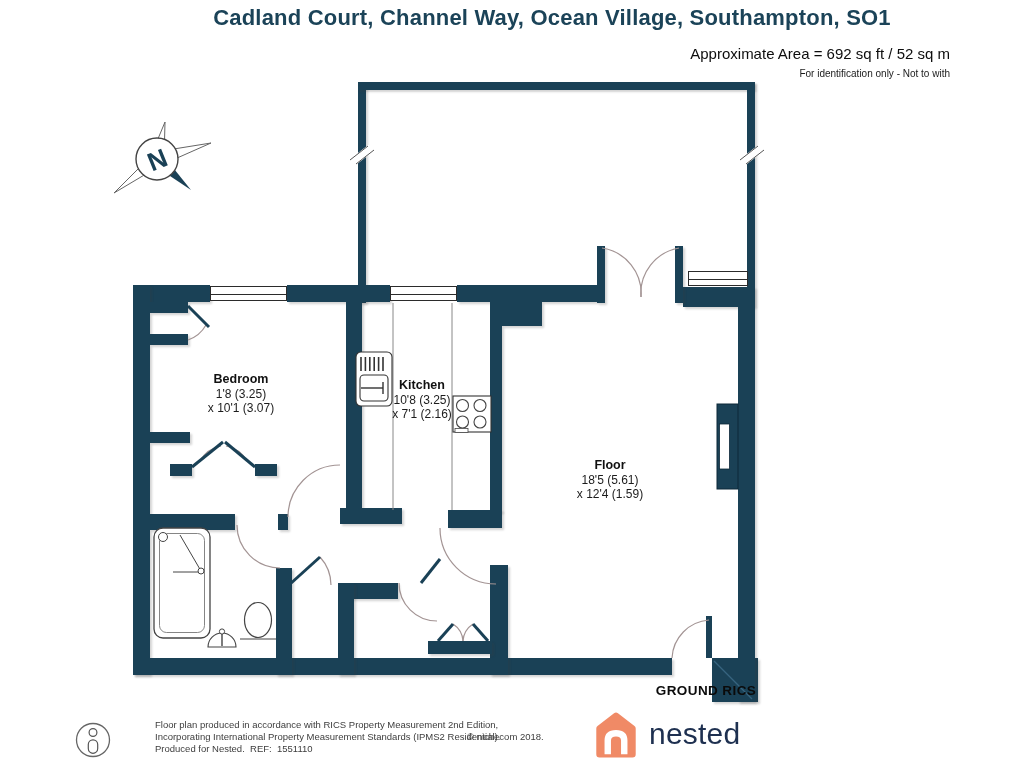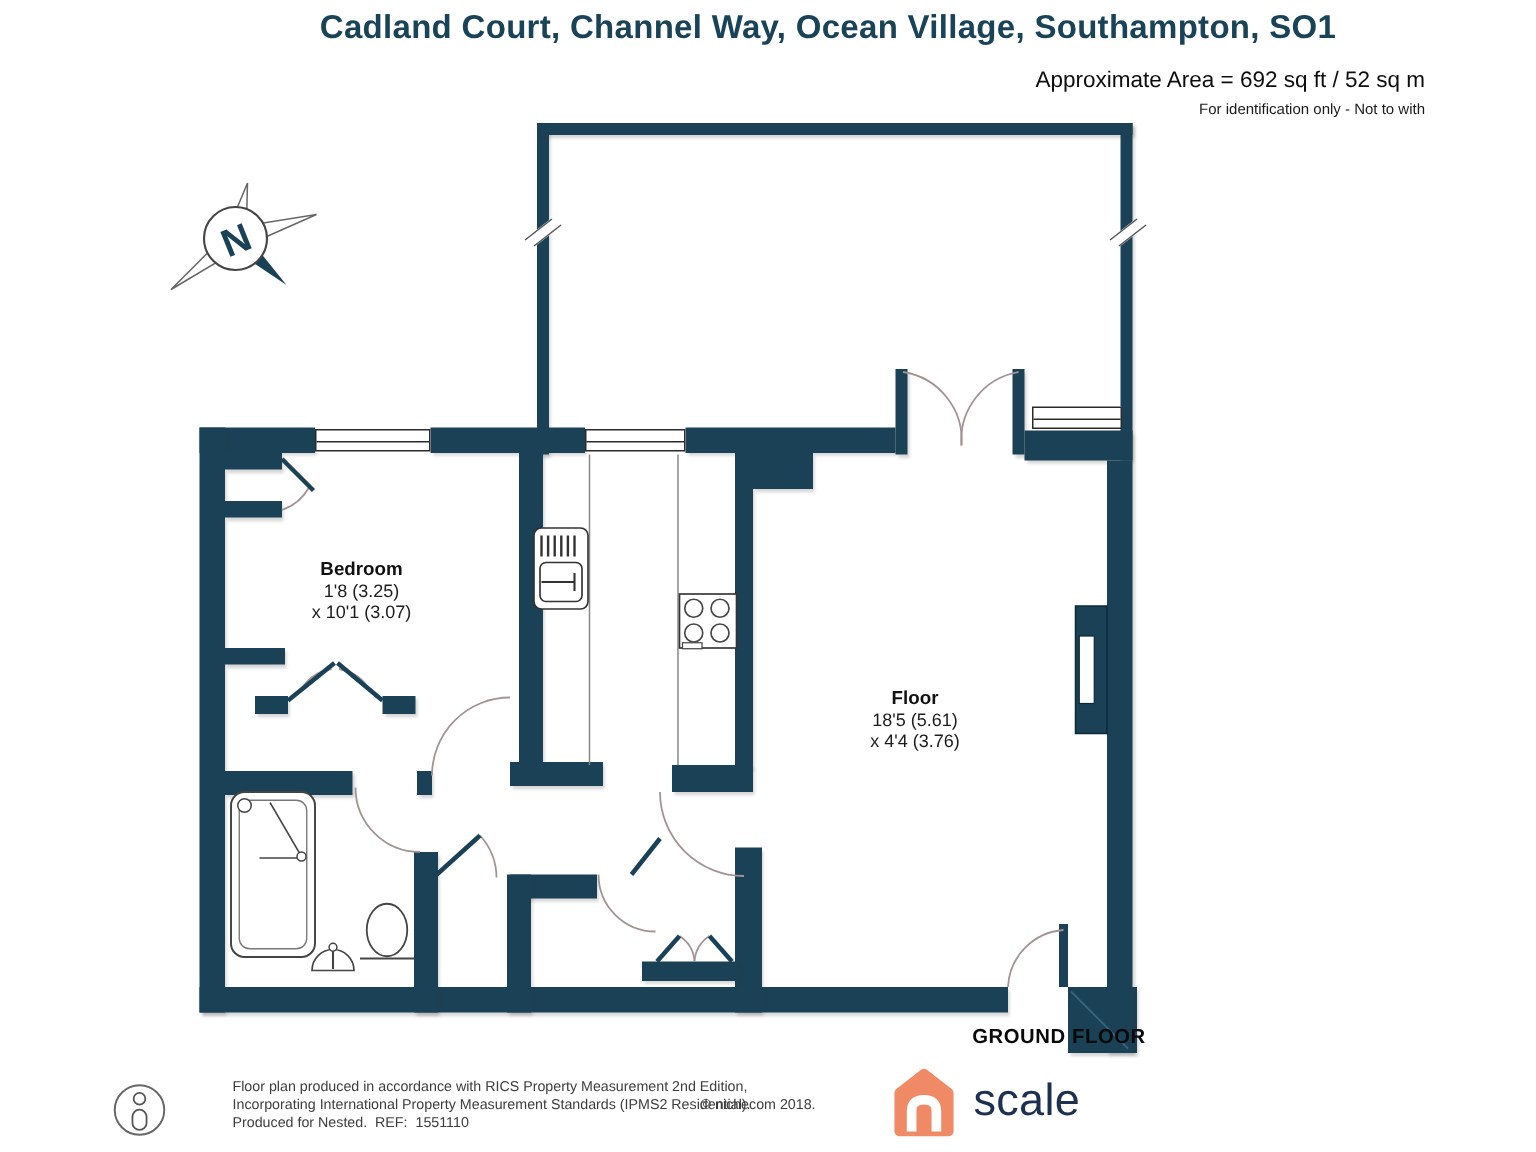--- a/index.html
+++ b/index.html
@@ -178,37 +178,42 @@
       <line x1="746" y1="164" x2="764" y2="150" stroke="#555" stroke-width="1"></line>
     </g>
     <line x1="714" y1="661" x2="752" y2="699" stroke="#37647f" stroke-width="1.2"></line>
   </svg>
 
   <div class="room" style="left:141px;top:372px;width:200px;">
     <div class="rn">Bedroom</div>
     <div>1'8 (3.25)</div>
     <div>x 10'1 (3.07)</div>
   </div>
+  <div class="room" style="left:331px;top:378px;width:182px;">
+    <div class="rn">Kitchen</div>
+    <div>10'8 (3.25)</div>
+    <div>x 7'1 (2.16)</div>
+  </div>
   <div class="room" style="left:510px;top:458px;width:200px;">
     <div class="rn">Floor</div>
     <div>18'5 (5.61)</div>
-    <div>x 4'4 (3.76)</div>
-  </div>
-
-  <div class="gfloor">GROUND FLOOR</div>
+    <div>x 12'4 (1.59)</div>
+  </div>
+
+  <div class="gfloor">GROUND RICS</div>
 
   <svg class="nolay" style="left:74px;top:721px;" width="40" height="40" viewBox="74 721 40 40">
     <circle cx="93" cy="740" r="16.5" fill="#fff" stroke="#666" stroke-width="1.3"></circle>
     <circle cx="93" cy="732.5" r="3.9" fill="#fff" stroke="#555" stroke-width="1.2"></circle>
     <rect x="88.3" y="739.8" width="9.4" height="13.5" rx="4.7" fill="#fff" stroke="#555" stroke-width="1.2"></rect>
   </svg>
   <div class="foot" style="top:719px;">Floor plan produced in accordance with RICS Property Measurement 2nd Edition,</div>
   <div class="foot" style="top:731px;">Incorporating International Property Measurement Standards (IPMS2 Residential).</div>
   <div class="foot" style="top:743px;">Produced for Nested.  REF:  1551110</div>
   <div class="copyright">© nichecom 2018.</div>
 
   <svg class="nolay" style="left:594px;top:711px;" width="44" height="48" viewBox="0 0 48 52">
     <path d="M24,5 L42,19 L42,47 L6,47 L6,19 Z" style="fill:var(--c-brand-accent,#f08a66);stroke:var(--c-brand-accent,#f08a66)" stroke-width="7" stroke-linejoin="round"></path>
     <path d="M15,47 L15,32 Q15,24 24,24 Q33,24 33,32 L33,47" fill="none" stroke="#fff" stroke-width="7"></path>
   </svg>
-  <div class="brand-text">scale</div>
+  <div class="brand-text">nested</div>
 
 </div>
 
 </body></html>

